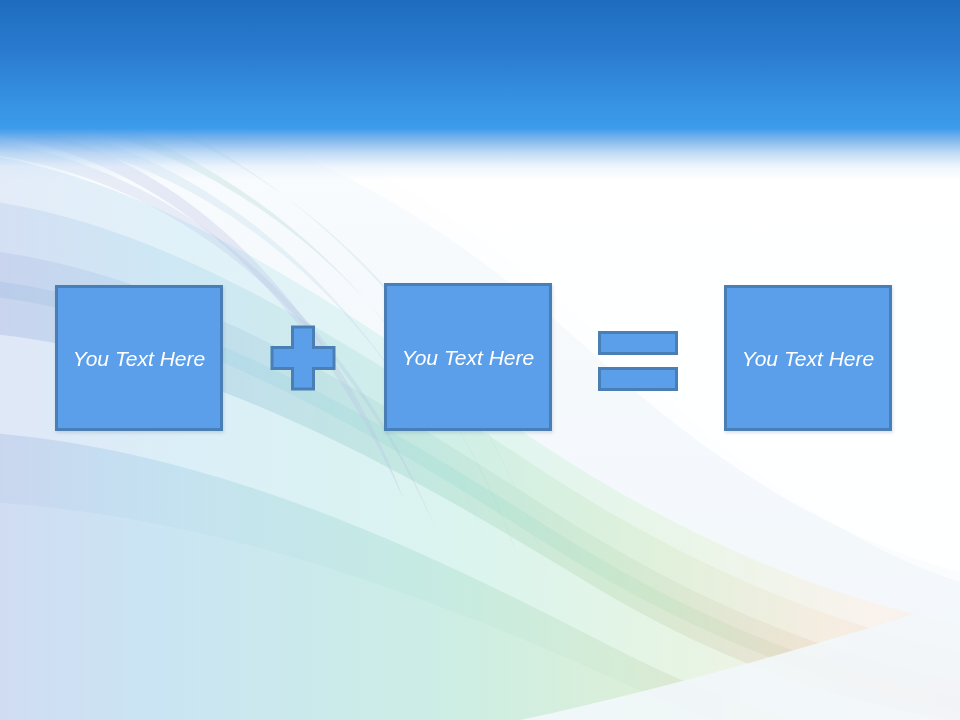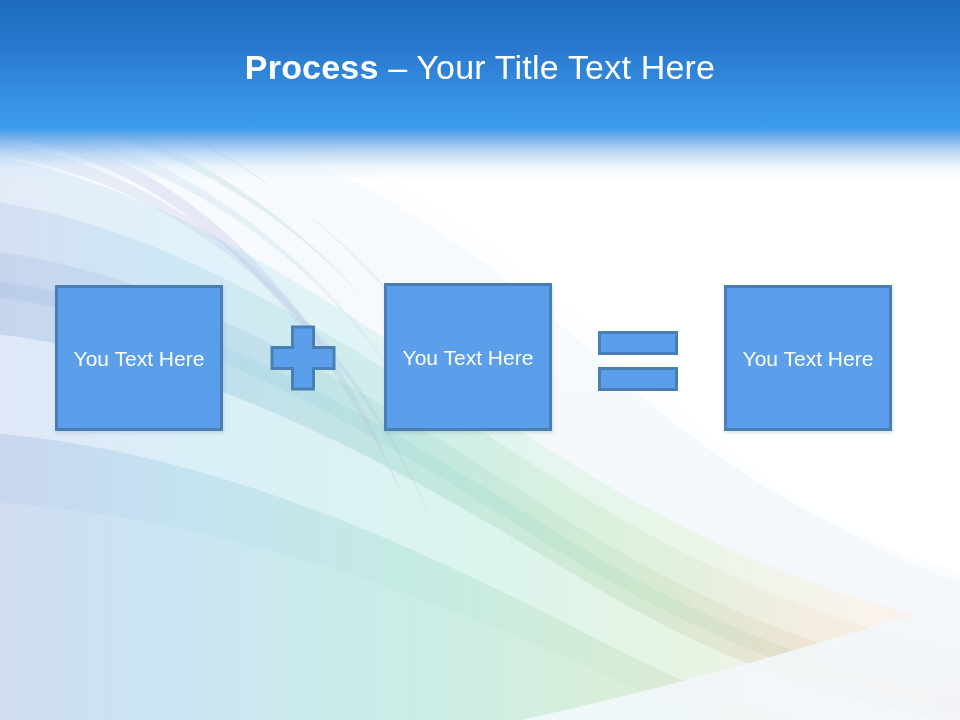--- a/index.html
+++ b/index.html
@@ -76,20 +76,21 @@
   }
 
   
   #process-row {
     position: absolute;
     left: 0;
     top: 283px;
     width: 960px;
     height: 150px;
     z-index: 10;
+    font-style: italic;
   }
 
   .proc-box {
     position: absolute;
     box-sizing: border-box;
     background: #5b9fea;
     border: 3px solid #4a7fb5;
     color: #ffffff;
     font-size: 21px;
     line-height: 29px;
@@ -236,23 +237,20 @@
 
     <path d="M 190,120 C 330,150 470,240 600,360 C 720,470 840,540 960,572 L 960,120 Z" fill="#ffffff" opacity="0.80"></path>
     <path d="M 250,120 C 380,156 510,250 640,374 C 756,484 866,552 960,582 L 960,120 Z" fill="#ffffff" opacity="0.55"></path>
 
     <path d="M 520,720 C 660,690 800,650 960,600 L 960,720 Z" fill="#f2f7fb" opacity="0.9"></path>
   </svg>
 
   <div id="header-band"></div>
   <div id="header-fade"></div>
 
-  <div id="title">
-    <span class="t-strong">Process </span><span class="t-rest">– Your Title Text Here</span>
-  </div>
 
   <div id="process-row">
 
     <div id="box-1" class="proc-box">
       <span class="box-label">You Text Here</span>
     </div>
 
     <div id="op-plus">
       <svg width="68" height="68" viewBox="0 0 68 68" xmlns="http://www.w3.org/2000/svg">
         <path d="M 23.5,3 L 44.5,3 L 44.5,23.5 L 65,23.5 L 65,44.5 L 44.5,44.5 L 44.5,65 L 23.5,65 L 23.5,44.5 L 3,44.5 L 3,23.5 L 23.5,23.5 Z" fill="#5b9fea" stroke="#4a7fb5" stroke-width="3" stroke-linejoin="miter"></path>

